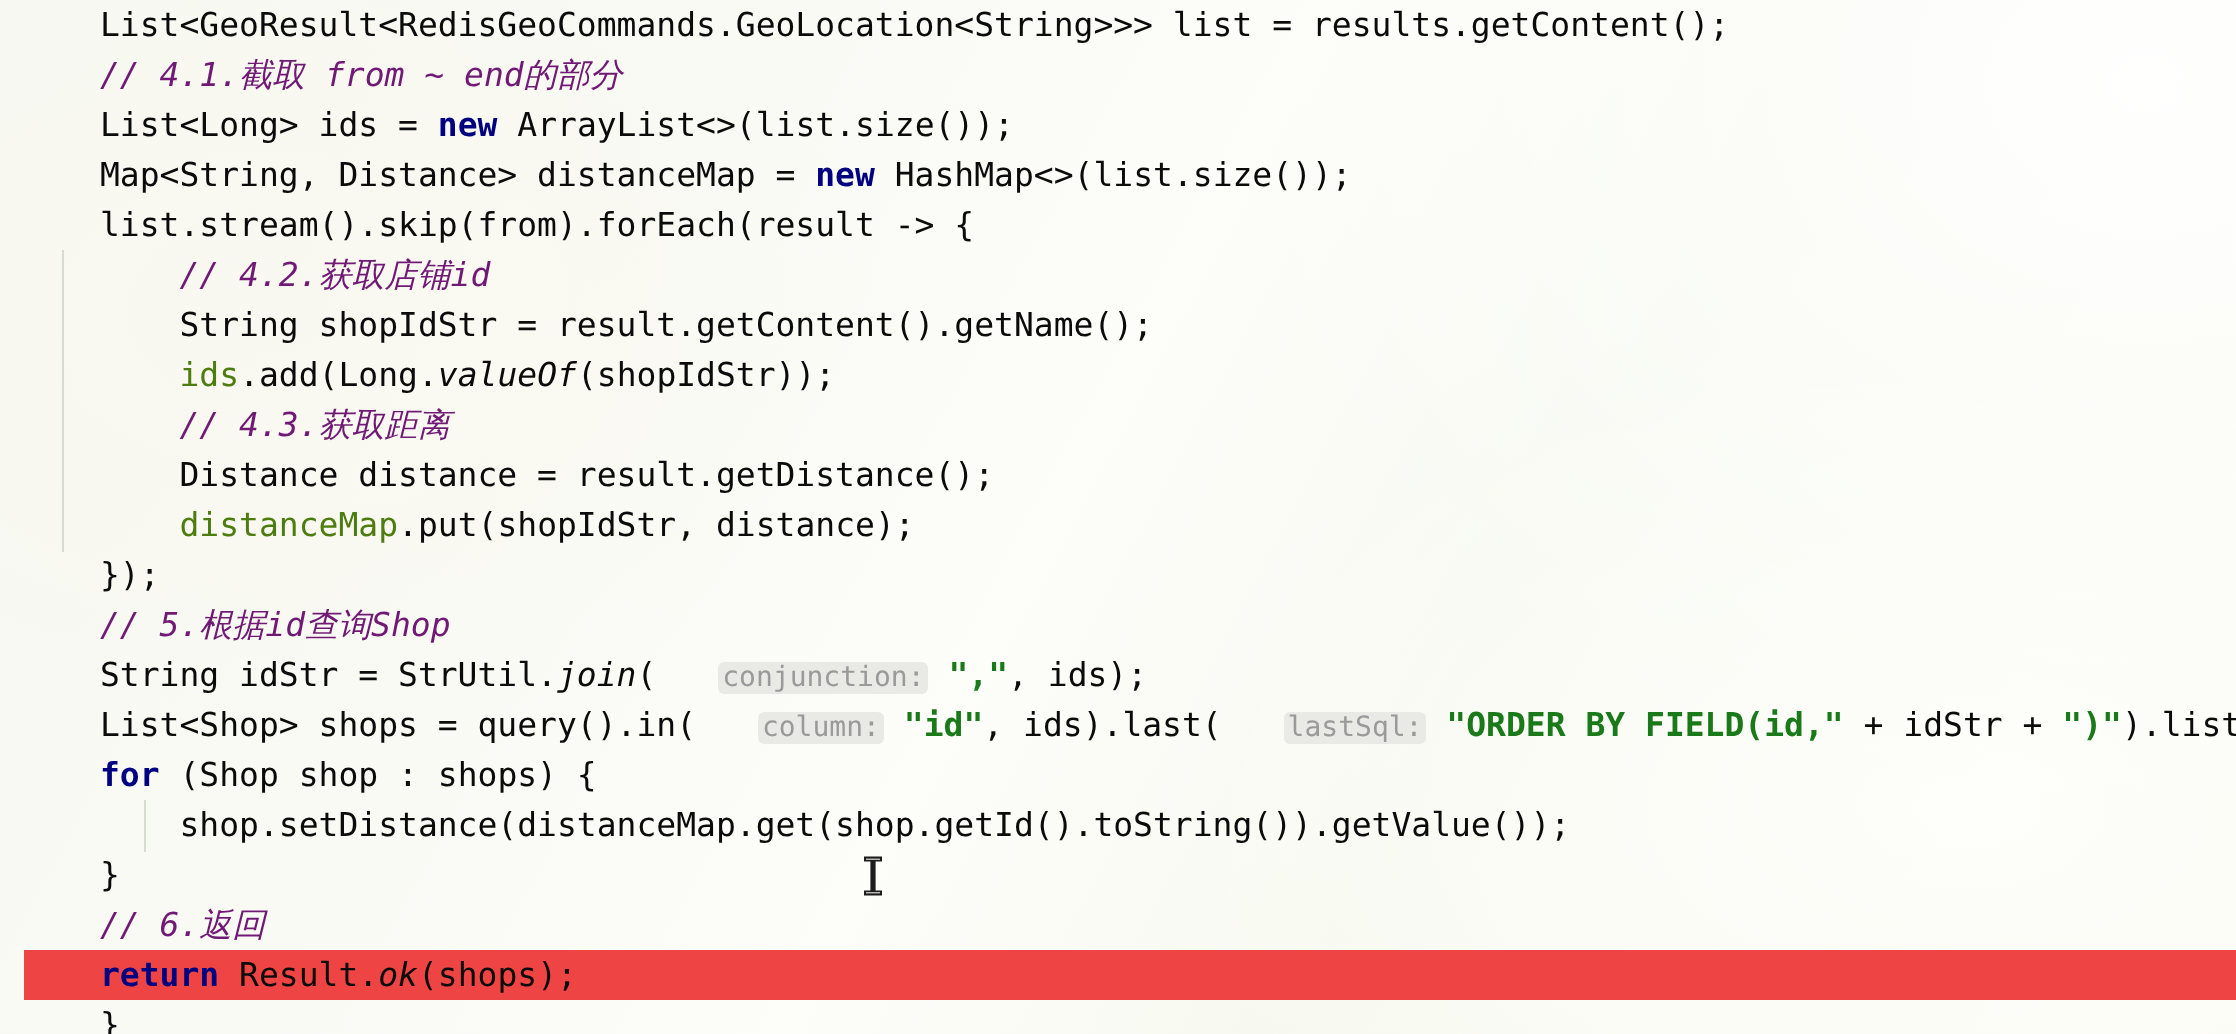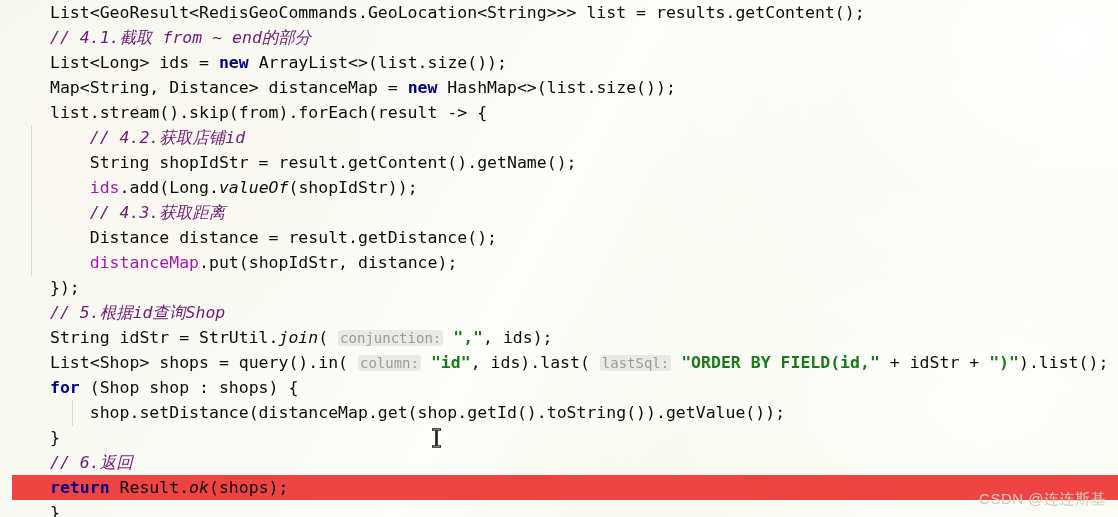--- a/index.html
+++ b/index.html
@@ -59,28 +59,29 @@
     width: 1px;
     background: #d7dcd0;
     pointer-events: none;
   }
   #guide-1 { left: 31px; top: 125px; height: 151px; }
   #guide-2 { left: 72px; top: 400px; height: 26px; }
 
   .kw   { color: #000080; font-weight: bold; }
   .cmt  { color: #701a75; font-style: italic; }
   .str  { color: #1a7a1a; font-weight: bold; }
-  .fld  { color: #a21caf; }
+  .fld  { color: #4d7c0f; }
   .mi   { font-style: italic; }
   .hint {
     color: #9a9a9a;
     background: #e9eae6;
     border-radius: 3px;
     padding: 0 2px;
     font-size: 14px;
+    margin-left: 21px;
   }
 
   #watermark {
     position: absolute;
     right: 12px;
     bottom: 8px;
     color: #c9cdbf;
     font-family: "Liberation Sans", sans-serif;
     font-size: 15px;
     letter-spacing: 0.5px;
@@ -109,15 +110,14 @@
   <div class="guide" id="guide-1"></div>
   <div class="guide" id="guide-2"></div>
 
   <div id="cursor">
     <svg width="11" height="20" viewBox="0 0 11 20" xmlns="http://www.w3.org/2000/svg">
       <path d="M1 1 H10 M1 2 H10 M5 2 V18 M6 2 V18 M1 18 H10 M1 19 H10" stroke="#1d1d1d" stroke-width="1.6" fill="none"></path>
       <path d="M2 1.6 H9 M2 18.4 H9" stroke="#ffffff" stroke-width="0.5" fill="none"></path>
     </svg>
   </div>
 
-  <div id="watermark">CSDN @连连斯基</div>
 
 </div>
 
 </body></html>

